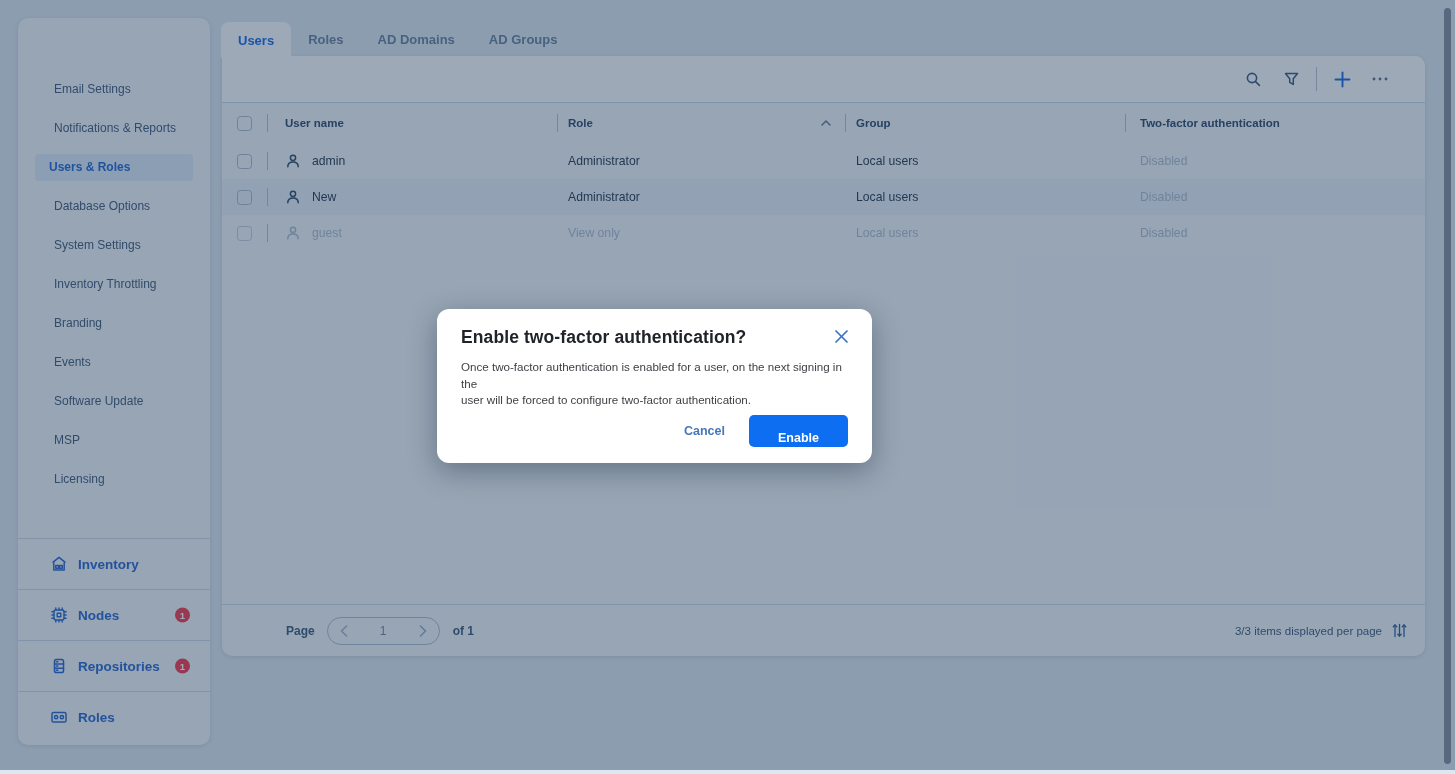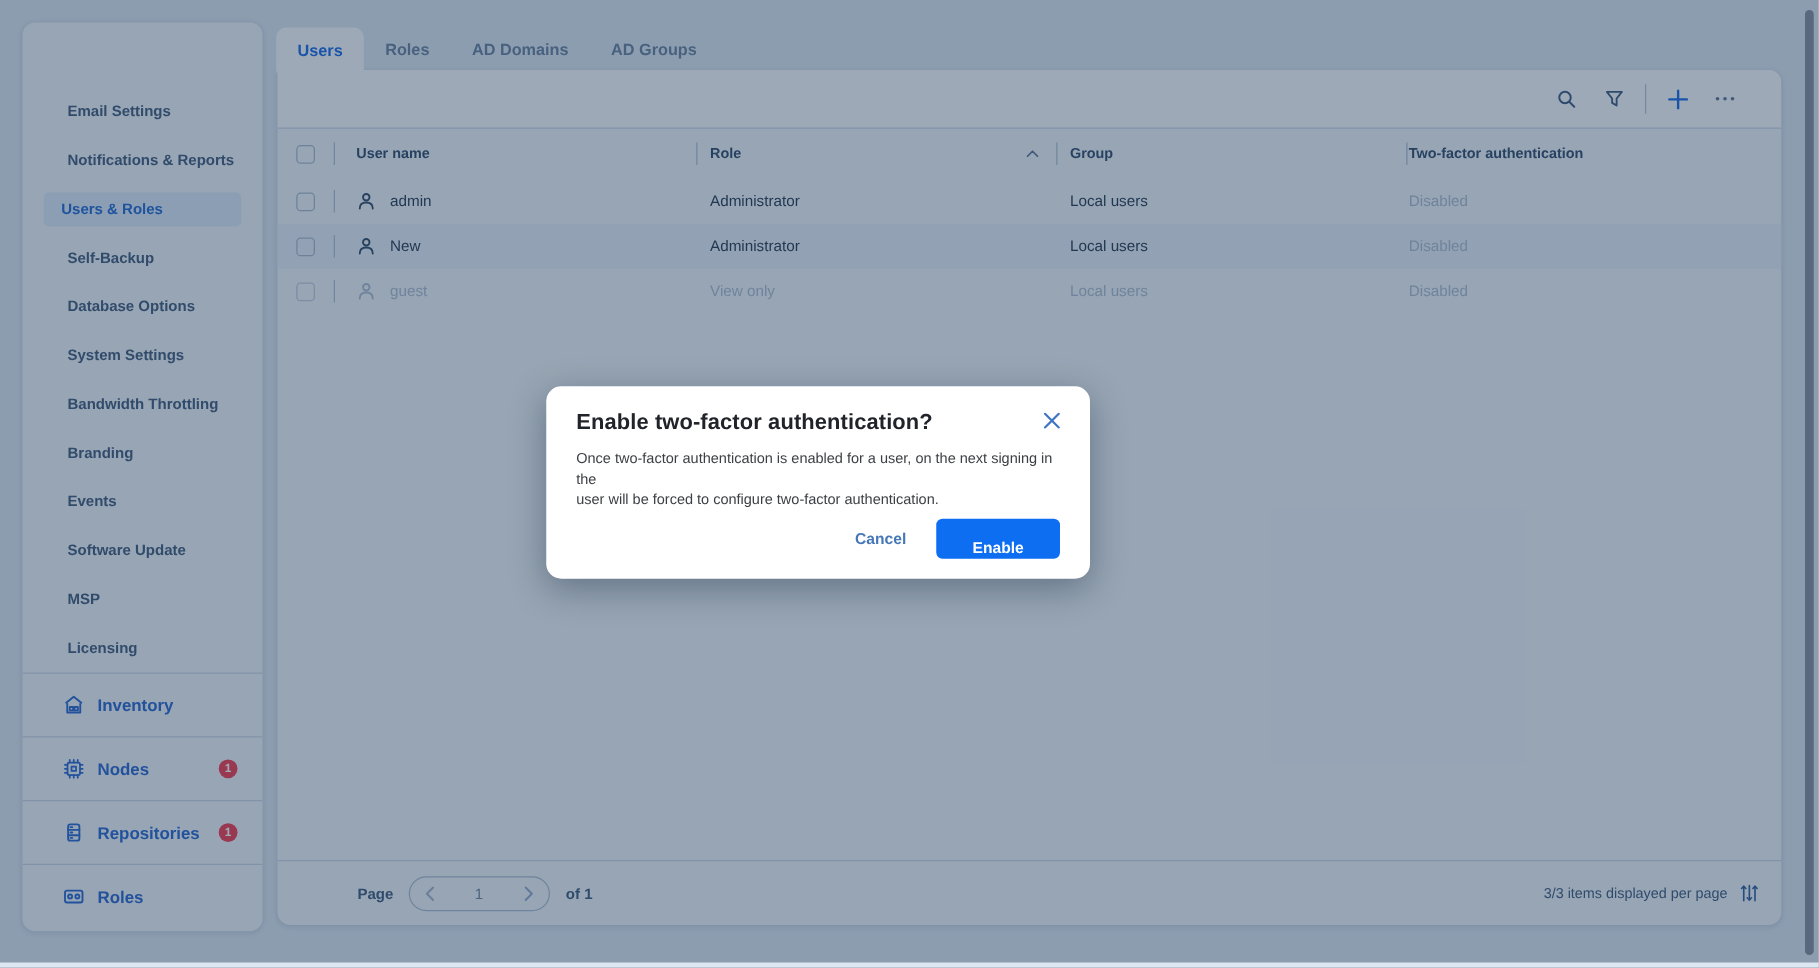--- a/index.html
+++ b/index.html
@@ -28,21 +28,21 @@
   }
   .sb-general-header{
     height:52px; display:flex; align-items:center; padding-left:12px; gap:8px;
   }
   .sb-general-header .label{
     font-size:13.5px; font-weight:bold; color:var(--sidebar-blue);
   }
   .sb-items{position:absolute; top:52px; left:0; right:0;}
   .sb-item{
     height:39px; line-height:39px; padding-left:36px;
-    font-size:12px; color:var(--item-text); white-space:nowrap;font-weight:bold;
+    font-size:12px; color:var(--item-text); white-space:nowrap;
   }
   .sb-item.selected{
     height:27px; line-height:27px; margin:6px 17px; padding-left:14px;
     background:var(--selected-bg); border-radius:4px;
     color:var(--selected-text); font-weight:bold;
   }
   .sb-sections{position:absolute; top:520px; left:0; right:0; bottom:0;}
   .sb-section{
     height:51px; display:flex; align-items:center; gap:9px;
     padding-left:31px; border-top:1px solid var(--border); position:relative;
@@ -61,21 +61,21 @@
     padding:0 17px; display:flex; align-items:center;
     font-size:13px; font-weight:bold; color:#66809c; white-space:nowrap;
   }
   .tab.active{
     background:var(--toolbar-bg); border-radius:8px 8px 0 0;
     color:var(--tab-active); height:36px;
   }
 
   
   .main{
-    position:absolute; left:222px; top:56px; width:1203px; height:684px;
+    position:absolute; left:222px; top:56px; width:1203px; height:600px;
     background:var(--card-bg); border-radius:0 10px 10px 10px; overflow:hidden;
     box-shadow:0 1px 4px rgba(40,70,110,.15);
   }
   .toolbar{
     height:47px; background:var(--toolbar-bg); border-bottom:1px solid var(--border);
     display:flex; align-items:center; justify-content:flex-end; gap:0; padding-right:26px;
   }
   .tool-btn{width:38px; display:flex; justify-content:center; align-items:center;}
   .tool-divider{width:1px; height:24px; background:#b3c3d4; margin:0 6px;}
 
@@ -88,21 +88,21 @@
     font-size:11.5px; font-weight:bold; color:var(--header-text); position:relative;
     height:100%; display:flex; align-items:center;
   }
   .trow{height:36px;}
   .trow .cell{font-size:12.2px; color:var(--cell-text); position:relative; height:100%; display:flex; align-items:center;}
   .trow.striped{background:var(--stripe);}
   .cell.c-check{justify-content:center;}
   .cell.c-name{padding-left:18px; gap:11px;}
   .cell.c-role{padding-left:11px;}
   .cell.c-group{padding-left:11px;}
-  .cell.c-tfa{padding-left:2px;}
+  .cell.c-tfa{padding-left:15px;}
   .sep-left::before{
     content:""; position:absolute; left:0; top:50%; transform:translateY(-50%);
     width:1px; height:18px; background:#aebfd0;
   }
   .checkbox{
     width:15px; height:15px; border:1.5px solid #a6b9cc; border-radius:3.5px;
     background:transparent;
   }
   .sort-icon{position:absolute; right:14px; top:50%; transform:translateY(-50%);}
   .tfa-value{color:var(--disabled-text);}
@@ -154,24 +154,23 @@
   svg{display:block;}
 </style>
 </head>
 <body>
 
 <div class="sidebar" data-interactable="false">
   <div class="sb-items" data-interactable="false">
     <div class="sb-item" data-interactable="true">Email Settings</div>
     <div class="sb-item" data-interactable="true">Notifications &amp; Reports</div>
     <div class="sb-item selected" data-interactable="true">Users &amp; Roles</div>
-    <div class="sb-item" data-interactable="true">Self-Backup</div>
     <div class="sb-item" data-interactable="true">Database Options</div>
     <div class="sb-item" data-interactable="true">System Settings</div>
-    <div class="sb-item" data-interactable="true">Bandwidth Throttling</div>
+    <div class="sb-item" data-interactable="true">Inventory Throttling</div>
     <div class="sb-item" data-interactable="true">Branding</div>
     <div class="sb-item" data-interactable="true">Events</div>
     <div class="sb-item" data-interactable="true">Software Update</div>
     <div class="sb-item" data-interactable="true">MSP</div>
     <div class="sb-item" data-interactable="true">Licensing</div>
   </div>
   <div class="sb-sections" data-interactable="false">
     <div class="sb-section" data-interactable="true">
       <span data-interactable="false">
         <svg width="20" height="20" viewBox="0 0 20 20">

